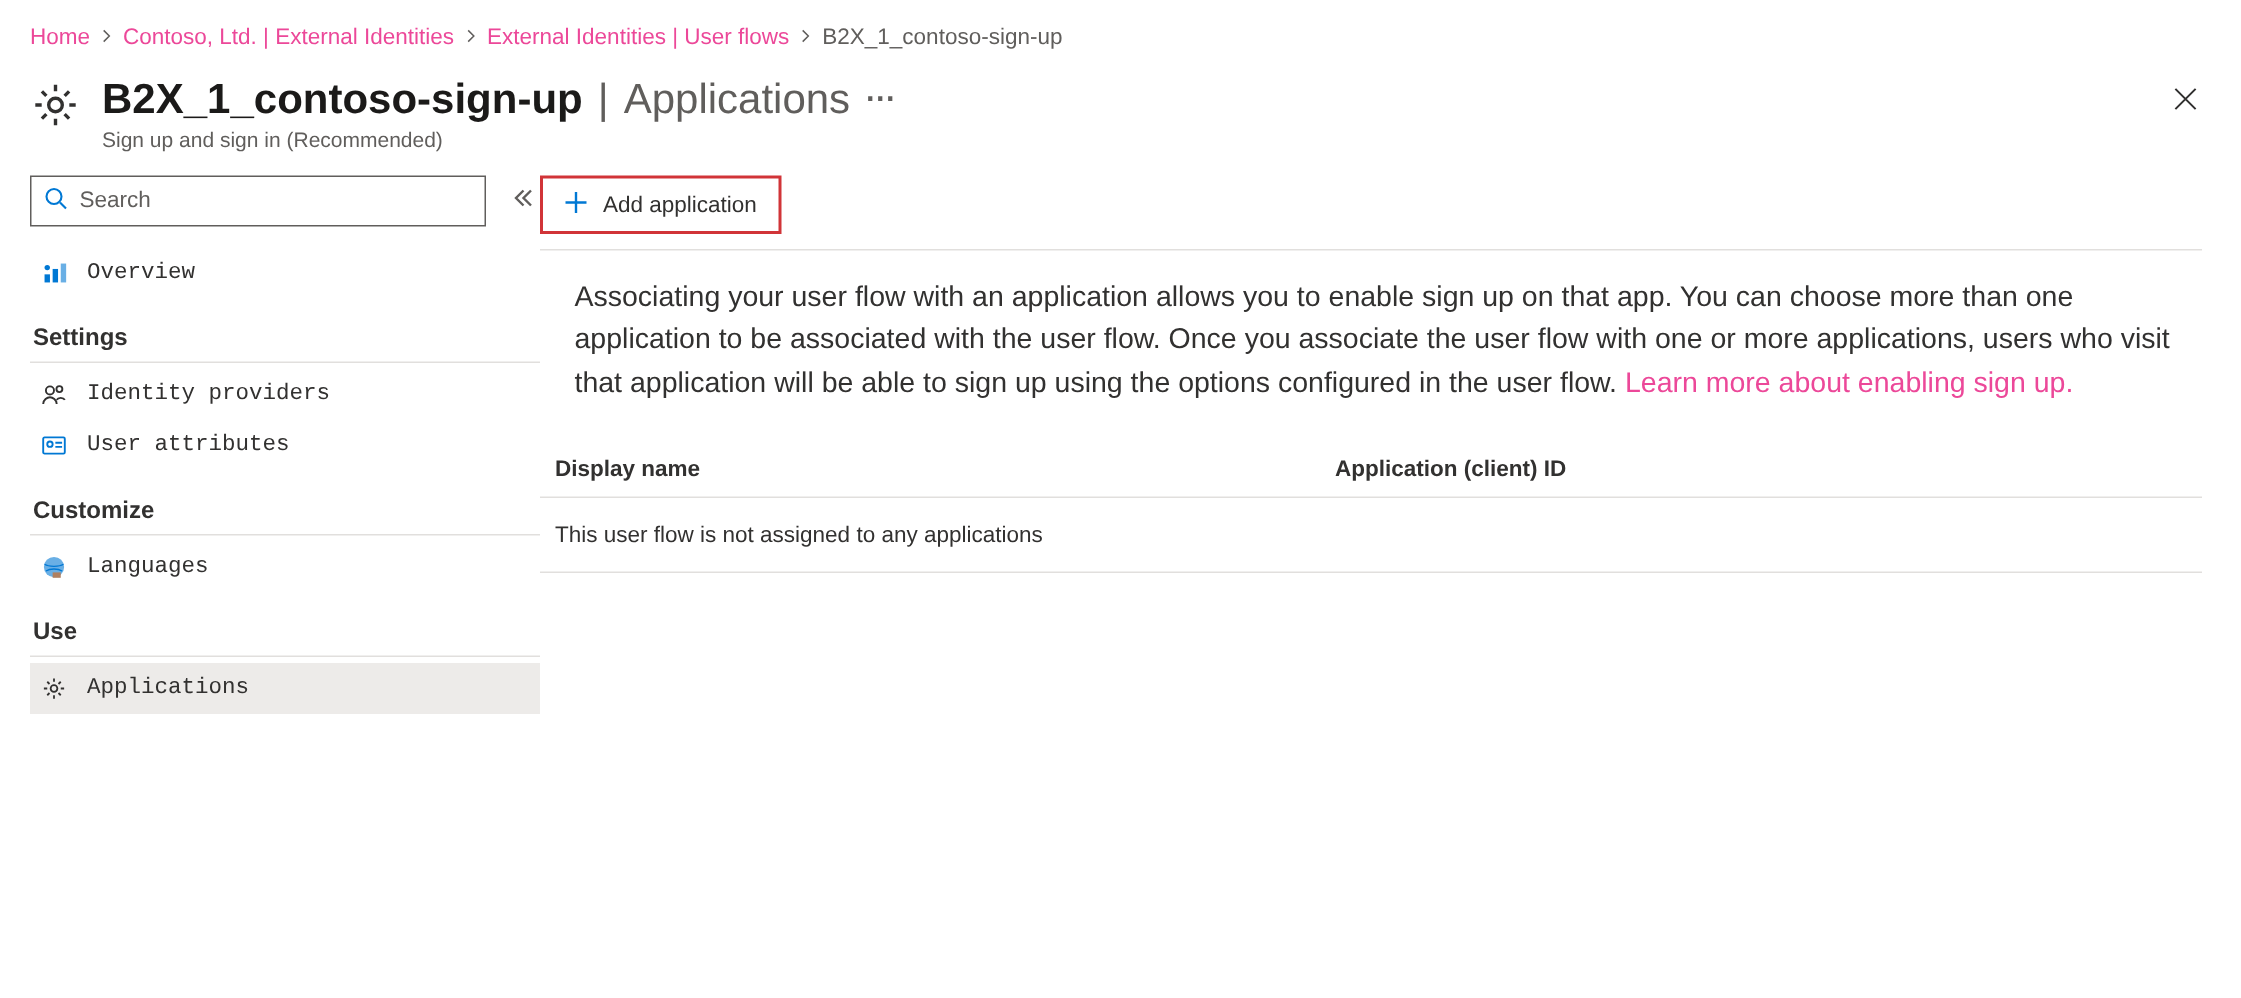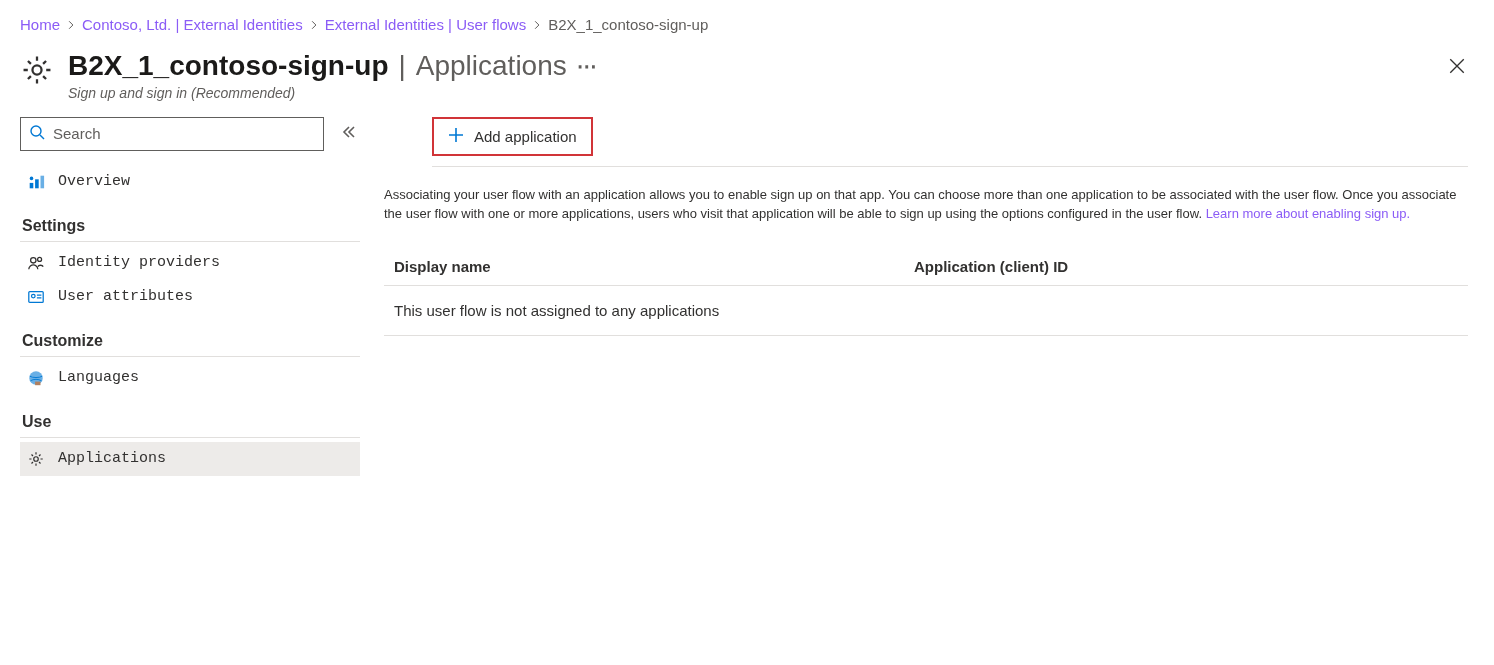--- a/index.html
+++ b/index.html
@@ -3,21 +3,21 @@
 <meta charset="utf-8">
 <style>
   * { box-sizing: border-box; }
   body {
     margin: 0;
     font-family: "Segoe UI", -apple-system, BlinkMacSystemFont, sans-serif;
     font-size: 14px;
     color: #323130;
     background: #fff;
   }
-  a { color: #8b5cf6; text-decoration: none; cursor: pointer; }
+  a { color: #ec4899; text-decoration: none; cursor: pointer; }
 
   .page { padding: 16px 20px 0 20px; }
 
   
   .breadcrumb {
     display: flex;
     align-items: center;
     flex-wrap: wrap;
     gap: 6px;
     font-size: 15px;
@@ -32,26 +32,26 @@
     align-items: flex-start;
     gap: 14px;
     padding: 6px 0 16px 0;
   }
   .header-icon { flex: 0 0 auto; padding-top: 4px; }
   .header-titles { flex: 1 1 auto; display:flex; flex-direction:column; }
   .title-line { display:flex; align-items:center; gap:10px; font-size: 28px; font-weight:600; line-height:1.2; }
   .title-main { color:#1b1a19; }
   .title-pipe { color:#605e5c; font-weight:400; }
   .title-sub { color:#605e5c; font-weight:400; }
-  .subtitle { color:#605e5c; font-size:14px; margin-top:2px;font-style:italic; }
+  .subtitle { color:#605e5c; font-size:14px; margin-top:2px; }
   .header-more { color:#605e5c; font-size:20px; padding: 4px 6px; cursor:pointer; align-self:center; margin-left:-6px; }
   .close-btn { margin-left:auto; cursor:pointer; padding:8px; color:#323130; align-self:flex-start; }
 
   
-  .body { display:flex; gap:24px; align-items:flex-start; }
+  .body { display:flex; align-items:flex-start; }
   .sidebar { width: 340px; flex:0 0 auto; }
   .main { flex:1 1 auto; padding-right:6px; }
 
   
   .search-row { display:flex; align-items:center; gap:12px; margin-bottom:14px; }
   .search-box {
     flex:1 1 auto;
     display:flex;
     align-items:center;
     border:1px solid #605e5c;
@@ -75,31 +75,31 @@
   }
   .nav-item.selected { background:#edebe9; }
   .nav-icon { width:20px; display:inline-flex; justify-content:center; }
   .nav-group-title {
     font-size:16px; font-weight:600; color:#323130;
     padding: 18px 0 6px 2px; border-bottom:1px solid #e1dfdd;
     margin-bottom:4px;
   }
 
   
-  .toolbar { display:flex; align-items:center; padding-bottom:10px; border-bottom:1px solid #e1dfdd;margin-left:48px; }
+  .toolbar { display:flex; align-items:center; padding-bottom:10px; border-bottom:1px solid #e1dfdd; }
   .add-btn {
     display:inline-flex; align-items:center; gap:10px;
     padding: 8px 14px; cursor:pointer;
     border:2px solid #d13438; 
     font-size:15px;
   }
   .add-icon { color:#0078d4; font-size:18px; line-height:1; }
 
   
-  .desc { padding:18px 0 24px 0; font-size:13px; line-height:1.5; color:#323130; }
+  .desc { padding:18px 0 24px 0; font-size:19px; line-height:1.5; color:#323130;margin-left:23px; }
 
   
   .tbl-head {
     display:flex; font-weight:600; font-size:15px;
     padding:10px 10px; border-bottom:1px solid #e1dfdd;
   }
   .tbl-head > div:first-child { flex:0 0 520px; }
   .tbl-head > div:last-child { flex:1 1 auto; }
   .tbl-body { padding:10px; border-bottom:1px solid #e1dfdd; }
   .tbl-empty { font-size:15px; color:#323130; padding:6px 0; }

